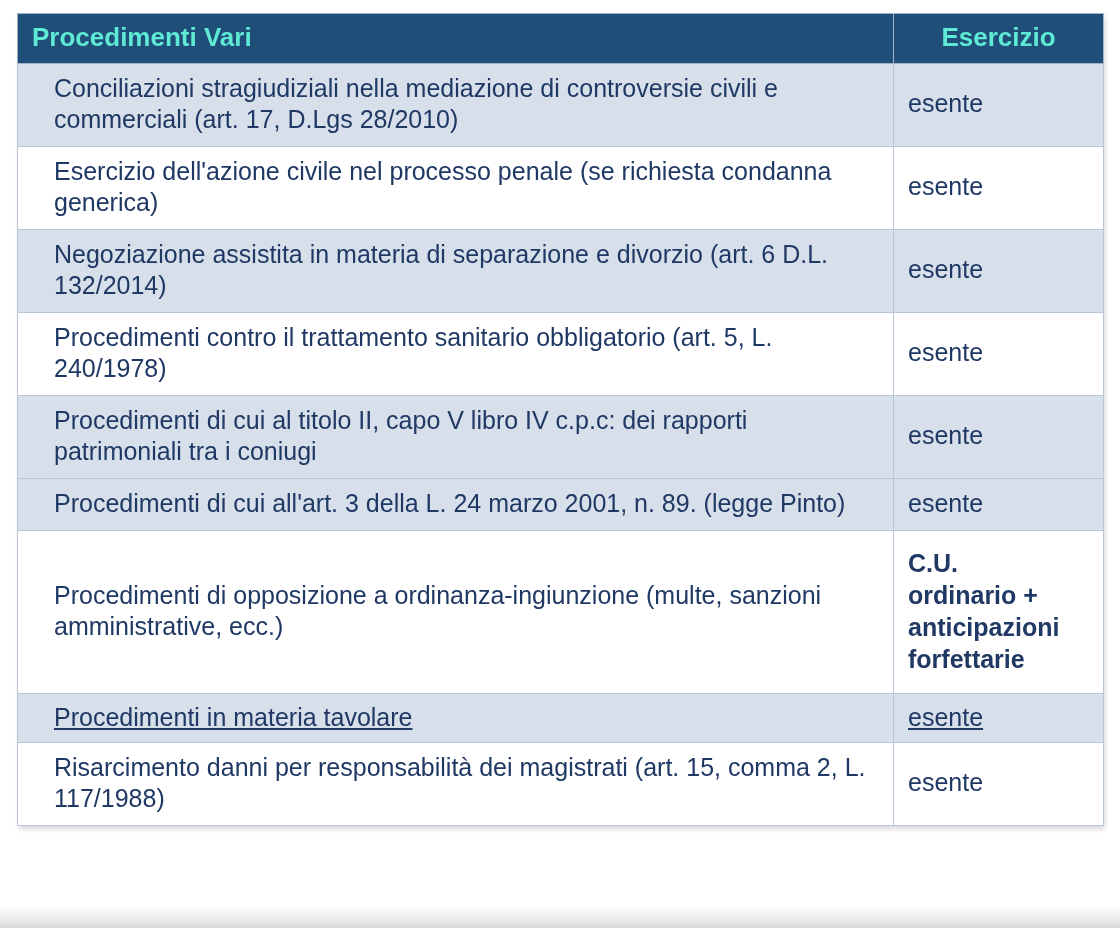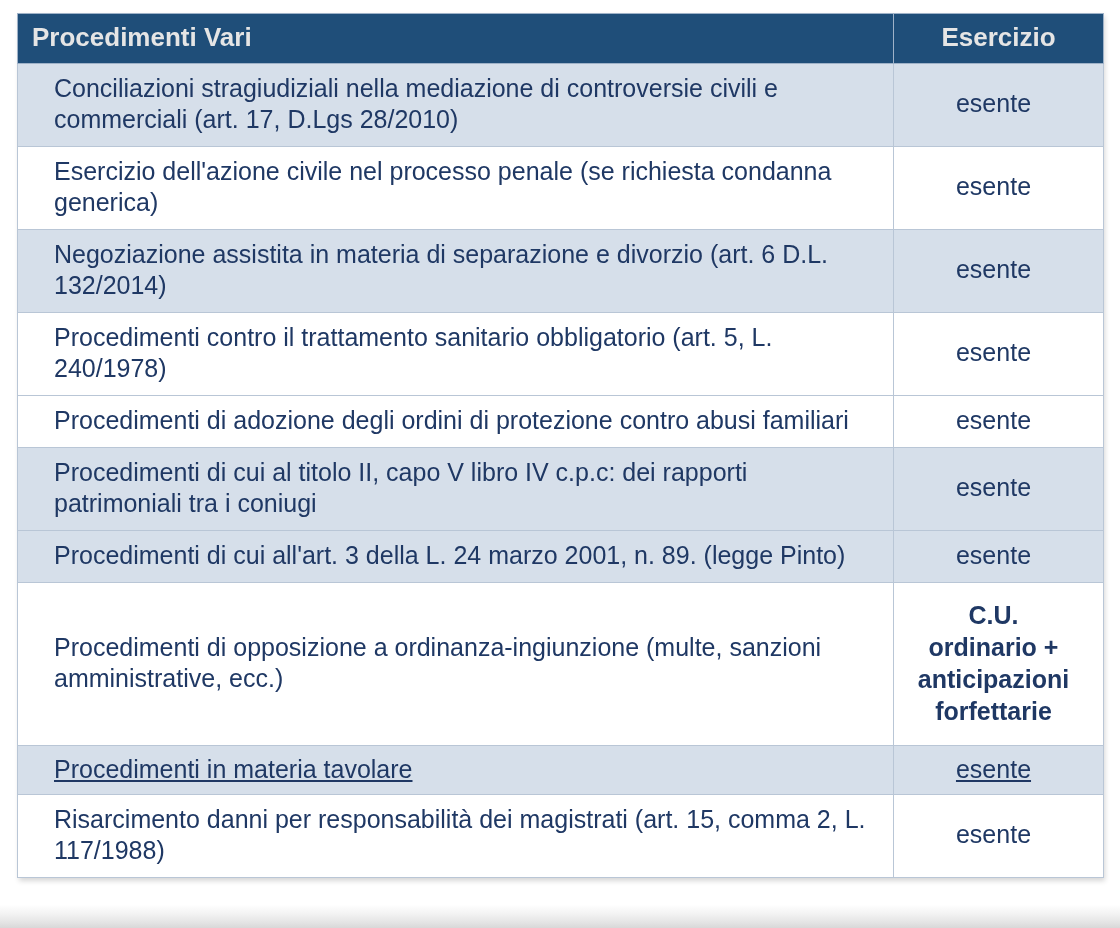--- a/index.html
+++ b/index.html
@@ -42,21 +42,21 @@
     table-layout: fixed;
     background: #ffffff;
   }
 
   table.cu-table col.col-desc { width: 876px; }
   table.cu-table col.col-amount { width: 210px; }
 
   
   thead th {
     background: #1F4E79;
-    color: #e5e5e5;
+    color: #5eead4;
     font-weight: bold;
     font-size: 26px;
     line-height: 1.15;
     padding: 9px 14px 10px 14px;
     border: 1px solid #9fb2c8;
     box-sizing: border-box;
     vertical-align: middle;
   }
   thead th.th-desc {
     text-align: left;
@@ -73,21 +73,21 @@
     border: 1px solid #b9c6d6;
     box-sizing: border-box;
     vertical-align: middle;
     padding: 9px 14px 11px 14px;
   }
   tbody td.desc {
     text-align: left;
     padding-left: 36px;
   }
   tbody td.amount {
-    text-align: center;
+    text-align: left;
     padding-right: 24px;
     white-space: pre-line;
     margin-top: 32px;
   }
 
   tbody tr.shade td {
     background: #D6DFEA;
   }
   tbody tr.plain td {
     background: #ffffff;
@@ -136,24 +136,20 @@
             <td class="amount">esente</td>
           </tr>
           <tr class="shade">
             <td class="desc">Negoziazione assistita in materia di separazione e divorzio (art. 6 D.L. 132/2014)</td>
             <td class="amount">esente</td>
           </tr>
           <tr class="plain">
             <td class="desc">Procedimenti contro il trattamento sanitario obbligatorio (art. 5, L. 240/1978)</td>
             <td class="amount">esente</td>
           </tr>
-          <tr class="plain">
-            <td class="desc">Procedimenti di adozione degli ordini di protezione contro abusi familiari</td>
-            <td class="amount">esente</td>
-          </tr>
           <tr class="shade">
             <td class="desc">Procedimenti di cui al titolo II, capo V libro IV c.p.c: dei rapporti patrimoniali tra i coniugi</td>
             <td class="amount">esente</td>
           </tr>
           <tr class="shade">
             <td class="desc">Procedimenti di cui all'art. 3 della L. 24 marzo 2001, n. 89. (legge Pinto)</td>
             <td class="amount">esente</td>
           </tr>
           <tr class="plain tall">
             <td class="desc">Procedimenti di opposizione a ordinanza-ingiunzione (multe, sanzioni amministrative, ecc.)</td>

